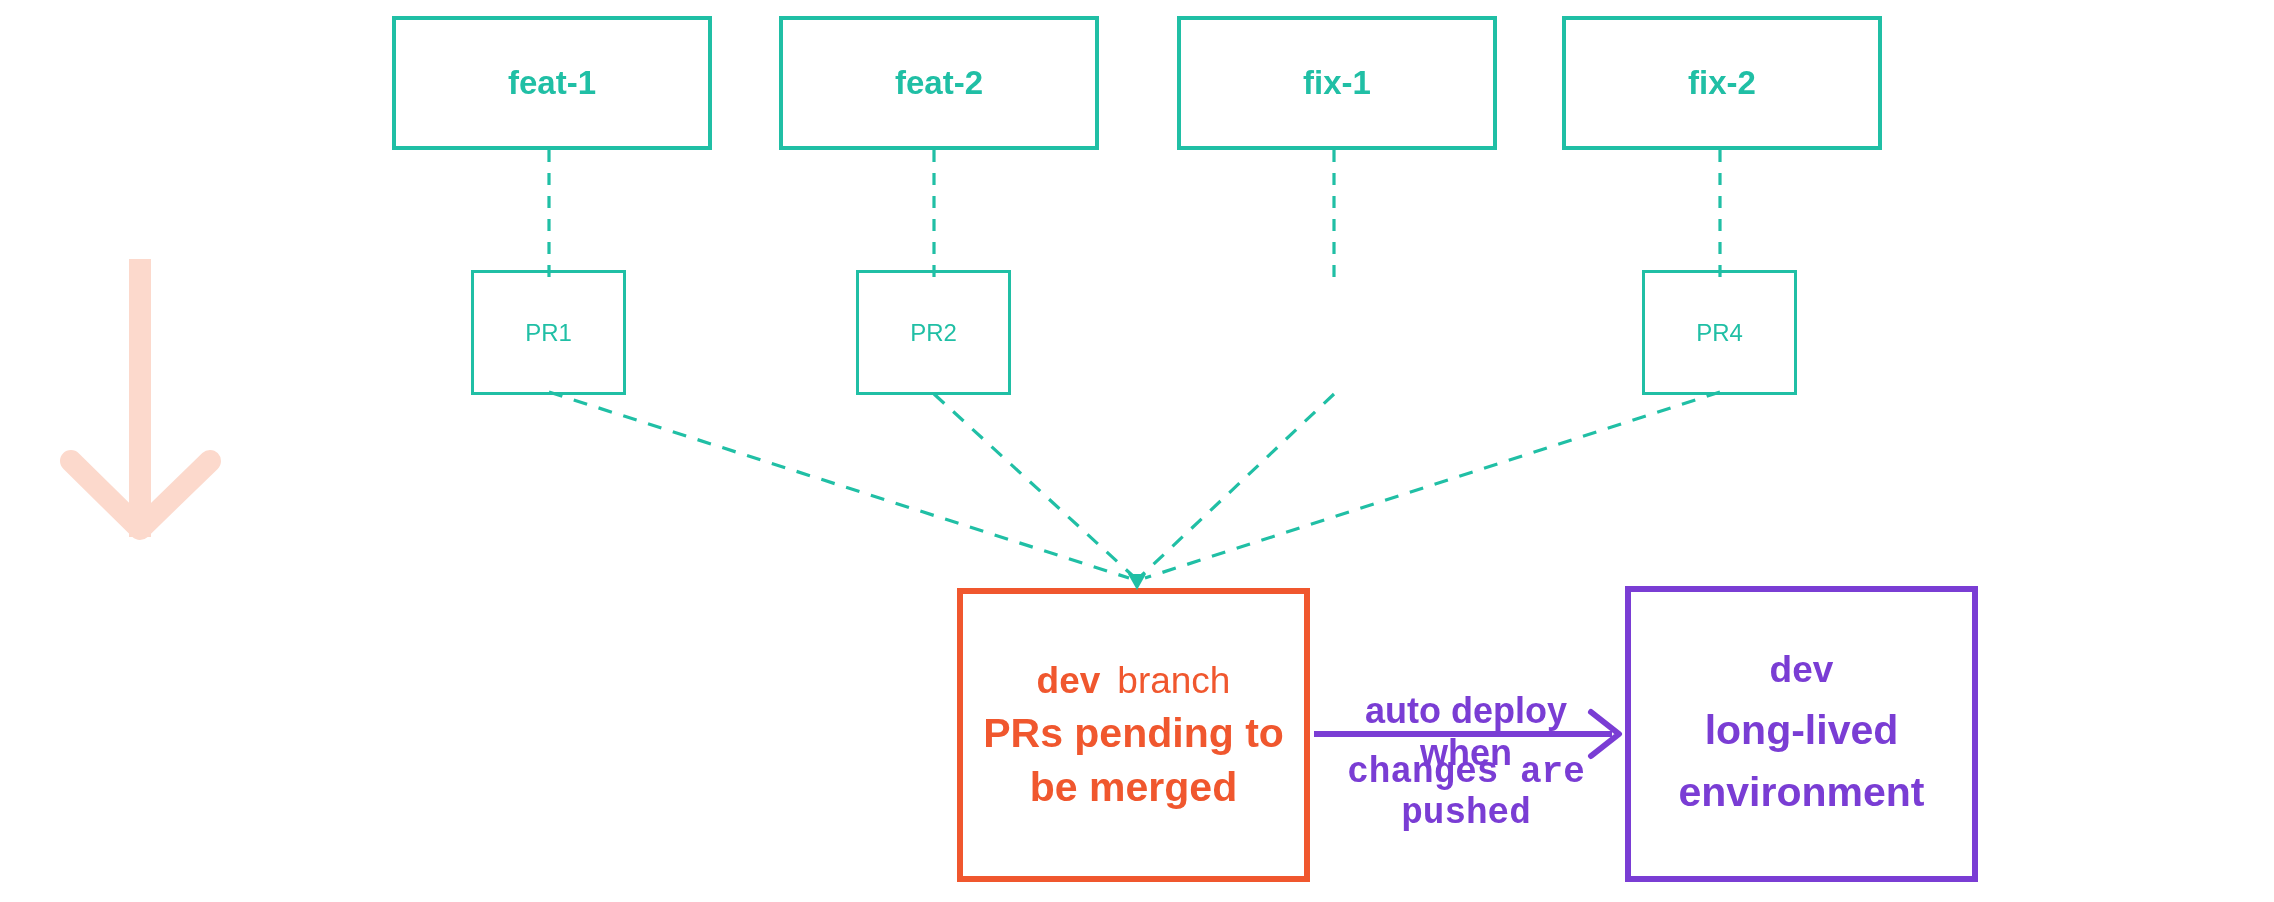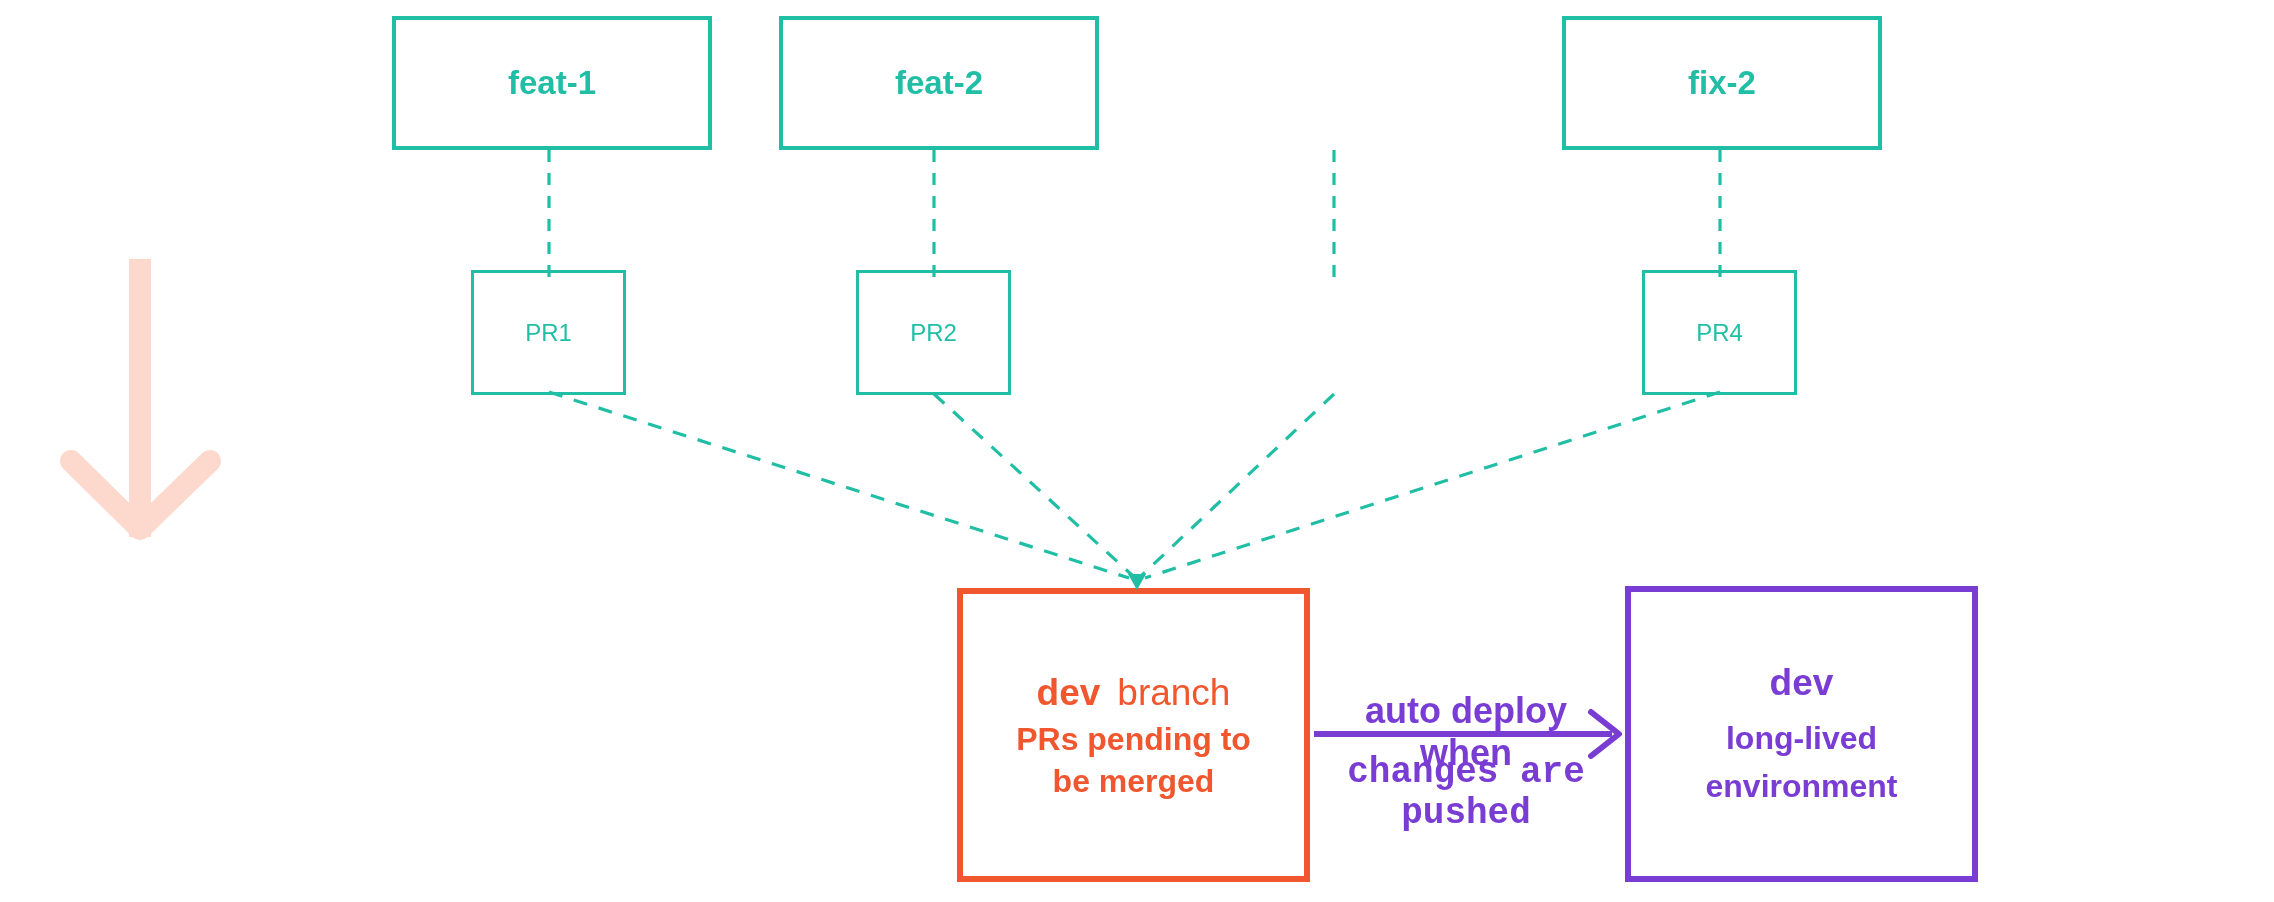--- a/index.html
+++ b/index.html
@@ -65,21 +65,21 @@
   .box-title {
     display: flex;
     justify-content: center;
     gap: 17px;
     font-size: 37px;
     font-weight: 400;
     line-height: 1.35;
   }
   .box-title .bold { font-weight: 700; }
   .box-subtitle {
-    font-size: 32px;
+    font-size: 41px;
     font-weight: 600;
     line-height: 1.32;
   }
   .dev-env-box .box-title { margin-bottom: 6px; }
   .dev-env-box .box-subtitle { line-height: 1.5; }
 
   
   #connectors {
     position: absolute;
     left: 0;
@@ -135,20 +135,23 @@
 <body>
 
 <div id="canvas">
 
   <div class="box branch-box" style="left:392px">
     <span>feat-1</span>
   </div>
   <div class="box branch-box" style="left:779px">
     <span>feat-2</span>
   </div>
+  <div class="box branch-box" style="left:1177px">
+    <span>fix-1</span>
+  </div>
   <div class="box branch-box" style="left:1562px">
     <span>fix-2</span>
   </div>
 
   <div class="box pr-box" style="left:471px">
     <span>PR1</span>
   </div>
   <div class="box pr-box" style="left:856px">
     <span>PR2</span>
   </div>

